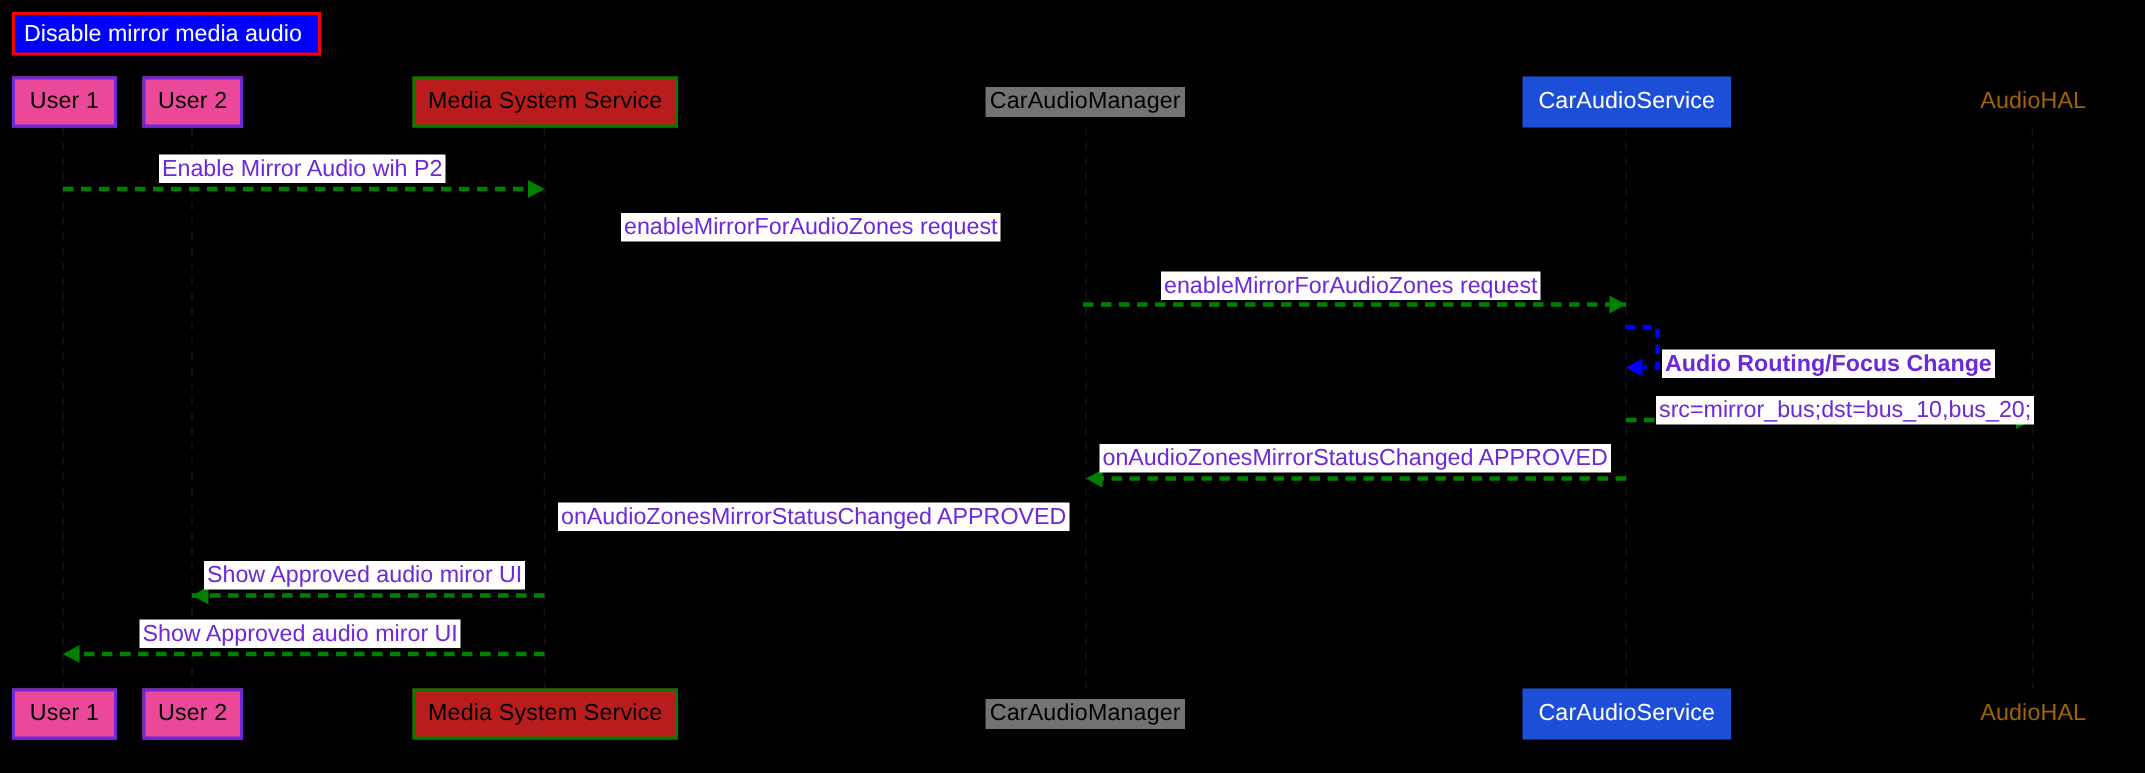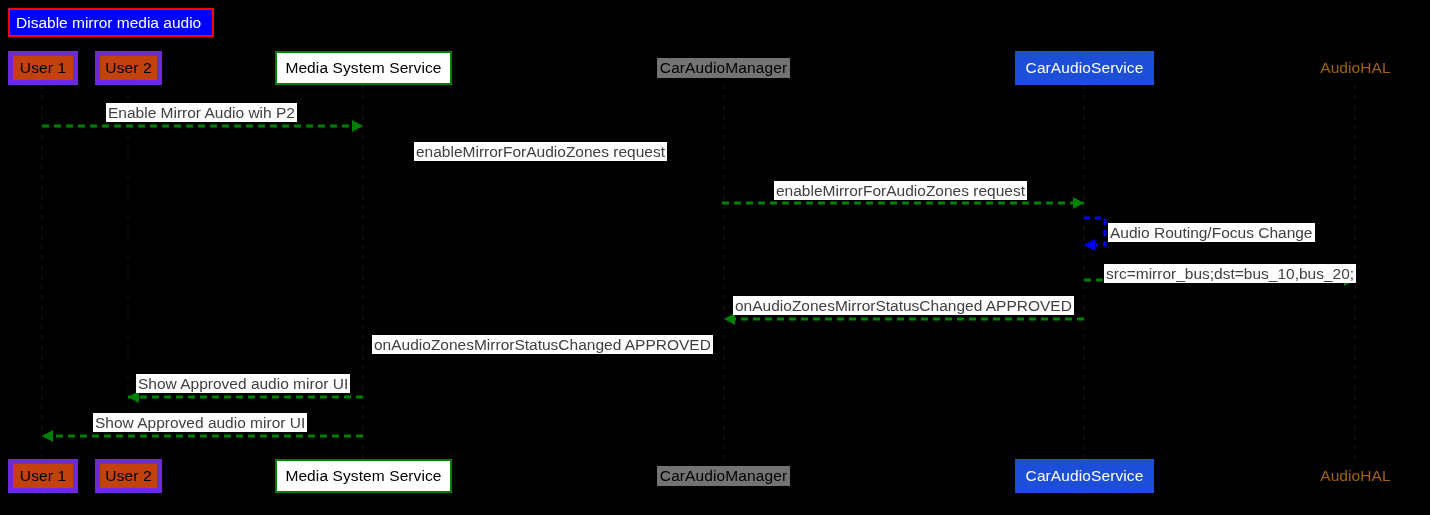--- a/index.html
+++ b/index.html
@@ -36,26 +36,26 @@
     white-space: nowrap;
     font-size: 15.5px;
     line-height: 1;
     letter-spacing: 0.1px;
   }
   
   .participant {
     height: 34px;
   }
   .p-user {
-    background: #c2410c;
+    background: #ec4899;
     color: #000000;
-    border: 5px solid #6d28d9;
+    border: 2px solid #6d28d9;
   }
   .p-service {
-    background: #ffffff;
+    background: #b91c1c;
     color: #000000;
     border: 2px solid #008000;
   }
   .p-plainbox {
     background: #737373;
     color: #000000;
     border: none;
     height: 20px;
   }
   .p-blue {
@@ -80,21 +80,21 @@
     color: #ffffff;
     border: 2px solid #ff0000;
     font-size: 15.5px;
     padding: 0 6px;
     white-space: nowrap;
   }
   
   .msg-label {
     position: absolute;
     background: #ffffff;
-    color: #404040;
+    color: #6d28d9;
     font-size: 15.5px;
     line-height: 17px;
     padding: 1px 2px;
     white-space: nowrap;
     box-sizing: border-box;
   }
 </style>
 </head>
 <body>
 
@@ -163,21 +163,21 @@
       </div>
       <div class="node participant p-text" style="left: 1317px; width: 77px; height: 20px; top: 466px;">
         <span>AudioHAL</span>
       </div>
     </div>
 
   <div class="layer" id="label-layer">
       <div class="msg-label" style="left: 106px; top: 103px;">Enable Mirror Audio wih P2</div>
       <div class="msg-label" style="left: 414px; top: 142px;">enableMirrorForAudioZones request</div>
       <div class="msg-label" style="left: 774px; top: 181px;">enableMirrorForAudioZones request</div>
-      <div class="msg-label" style="left: 1108px; top: 223px;">Audio Routing/Focus Change</div>
+      <div class="msg-label" style="left: 1108px; top: 233px; font-weight: bold;">Audio Routing/Focus Change</div>
       <div class="msg-label" style="left: 1092px; top: 264px; margin-left: 12px;">src=mirror_bus;dst=bus_10,bus_20;</div>
       <div class="msg-label" style="left: 733px; top: 296px;">onAudioZonesMirrorStatusChanged APPROVED</div>
       <div class="msg-label" style="left: 372px; top: 335px;">onAudioZonesMirrorStatusChanged APPROVED</div>
       <div class="msg-label" style="left: 136px; top: 374px;">Show Approved audio miror UI</div>
       <div class="msg-label" style="left: 93px; top: 413px;">Show Approved audio miror UI</div>
     </div>
 
 </div>
 
 </body></html>

